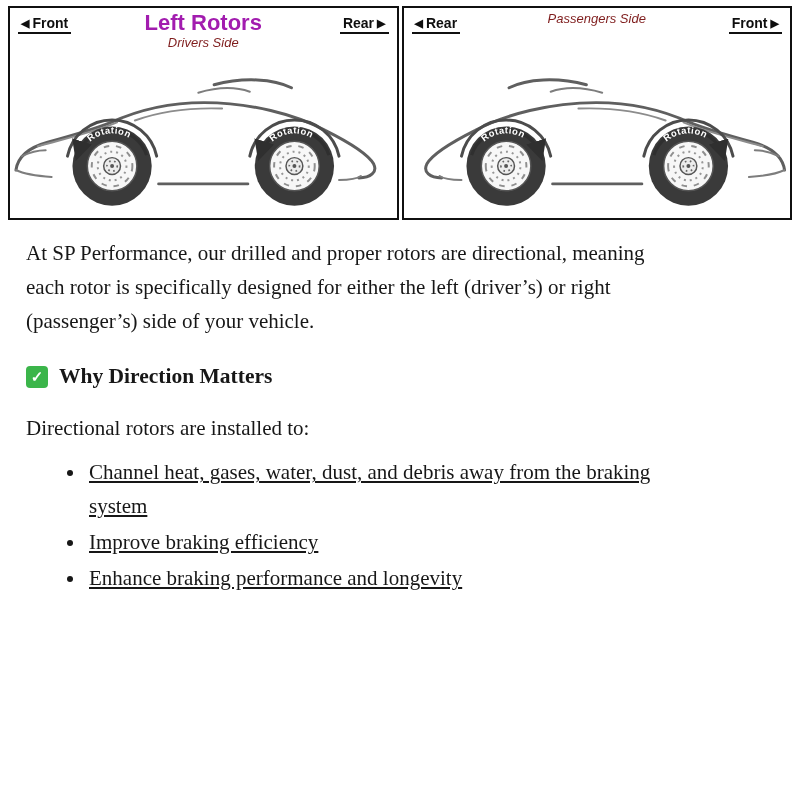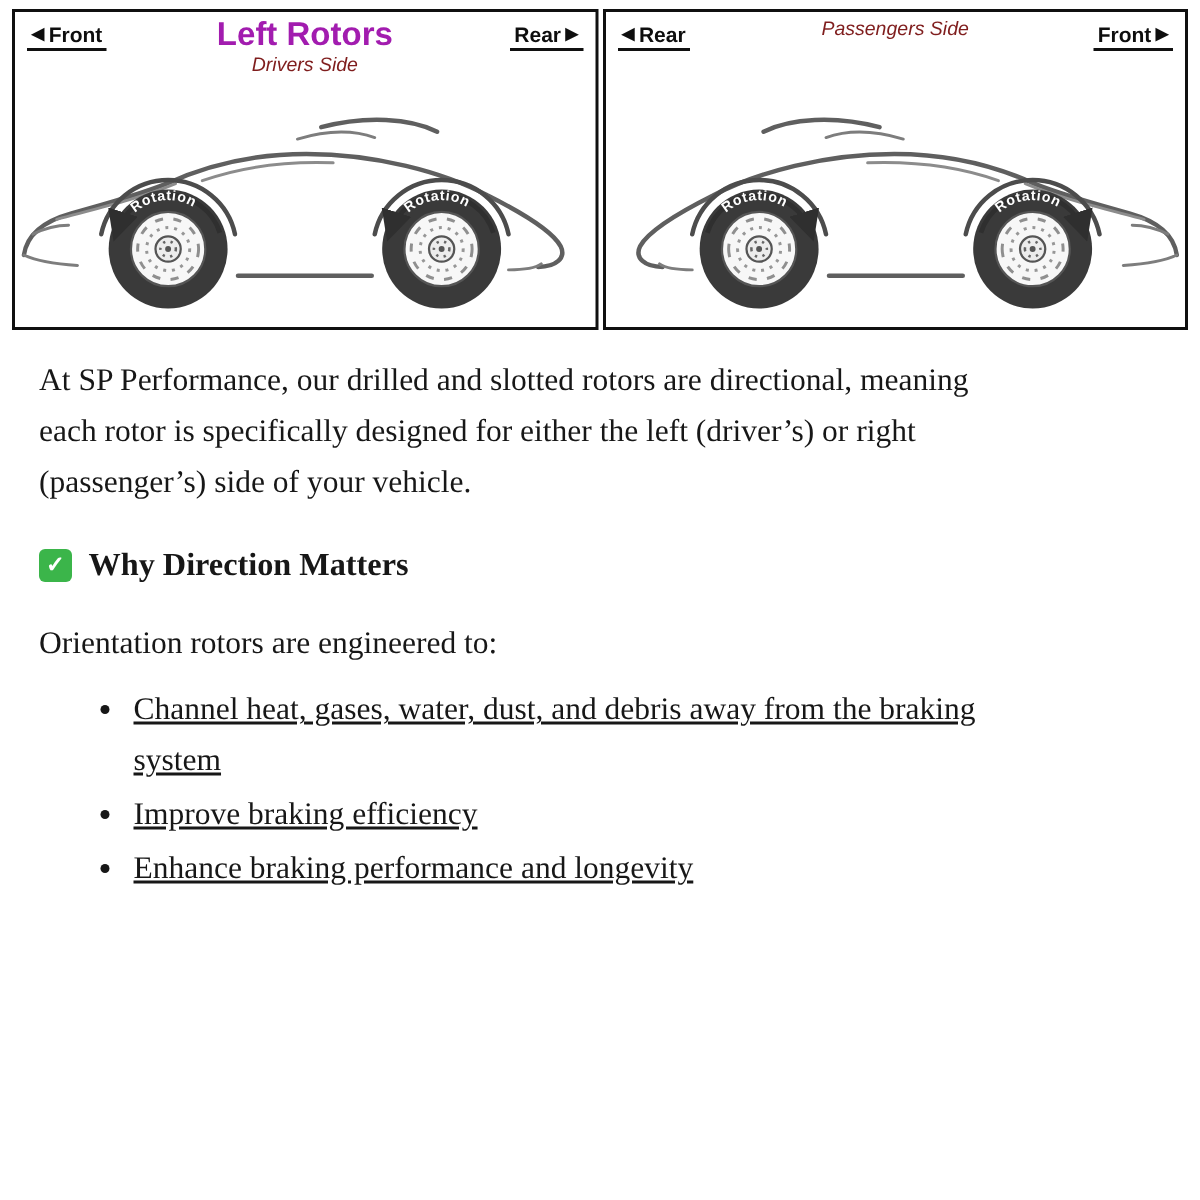--- a/index.html
+++ b/index.html
@@ -175,28 +175,28 @@
           <path d="M321.8,95 A36.5,36.5 0 0 0 252.2,95" fill="none" stroke="#2f2f2f" stroke-width="3.2" marker-end="url(#ahR)"></path>
         </g>
       </g>
       <text class="rotation-text"><textPath href="#rotArc1R" startOffset="22%">Rotation</textPath></text>
       <text class="rotation-text"><textPath href="#rotArc2R" startOffset="22%">Rotation</textPath></text>
     </svg>
   </section>
 </div>
 
 <article class="doc">
-  <p class="intro">At SP Performance, our drilled and slotted rotors are directional, meaning each rotor is specifically designed for either the left (driver’s) or right (passenger’s) side of your vehicle.</p>
+  <p class="intro">At SP Performance, our drilled and proper rotors are directional, meaning each rotor is specifically designed for either the left (driver’s) or right (passenger’s) side of your vehicle.</p>
 
   <h2 class="h-flex h-bold">
     <span class="check-icon">✓</span>
     <span class="heading-text">Why Direction Matters</span>
   </h2>
 
-  <p>Orientation rotors are engineered to:</p>
+  <p>Directional rotors are installed to:</p>
 
   <ul>
     <li>Channel heat, gases, water, dust, and debris away from the braking system</li>
     <li>Improve braking efficiency</li>
     <li>Enhance braking performance and longevity</li>
   </ul>
 
 
 </article>
 

